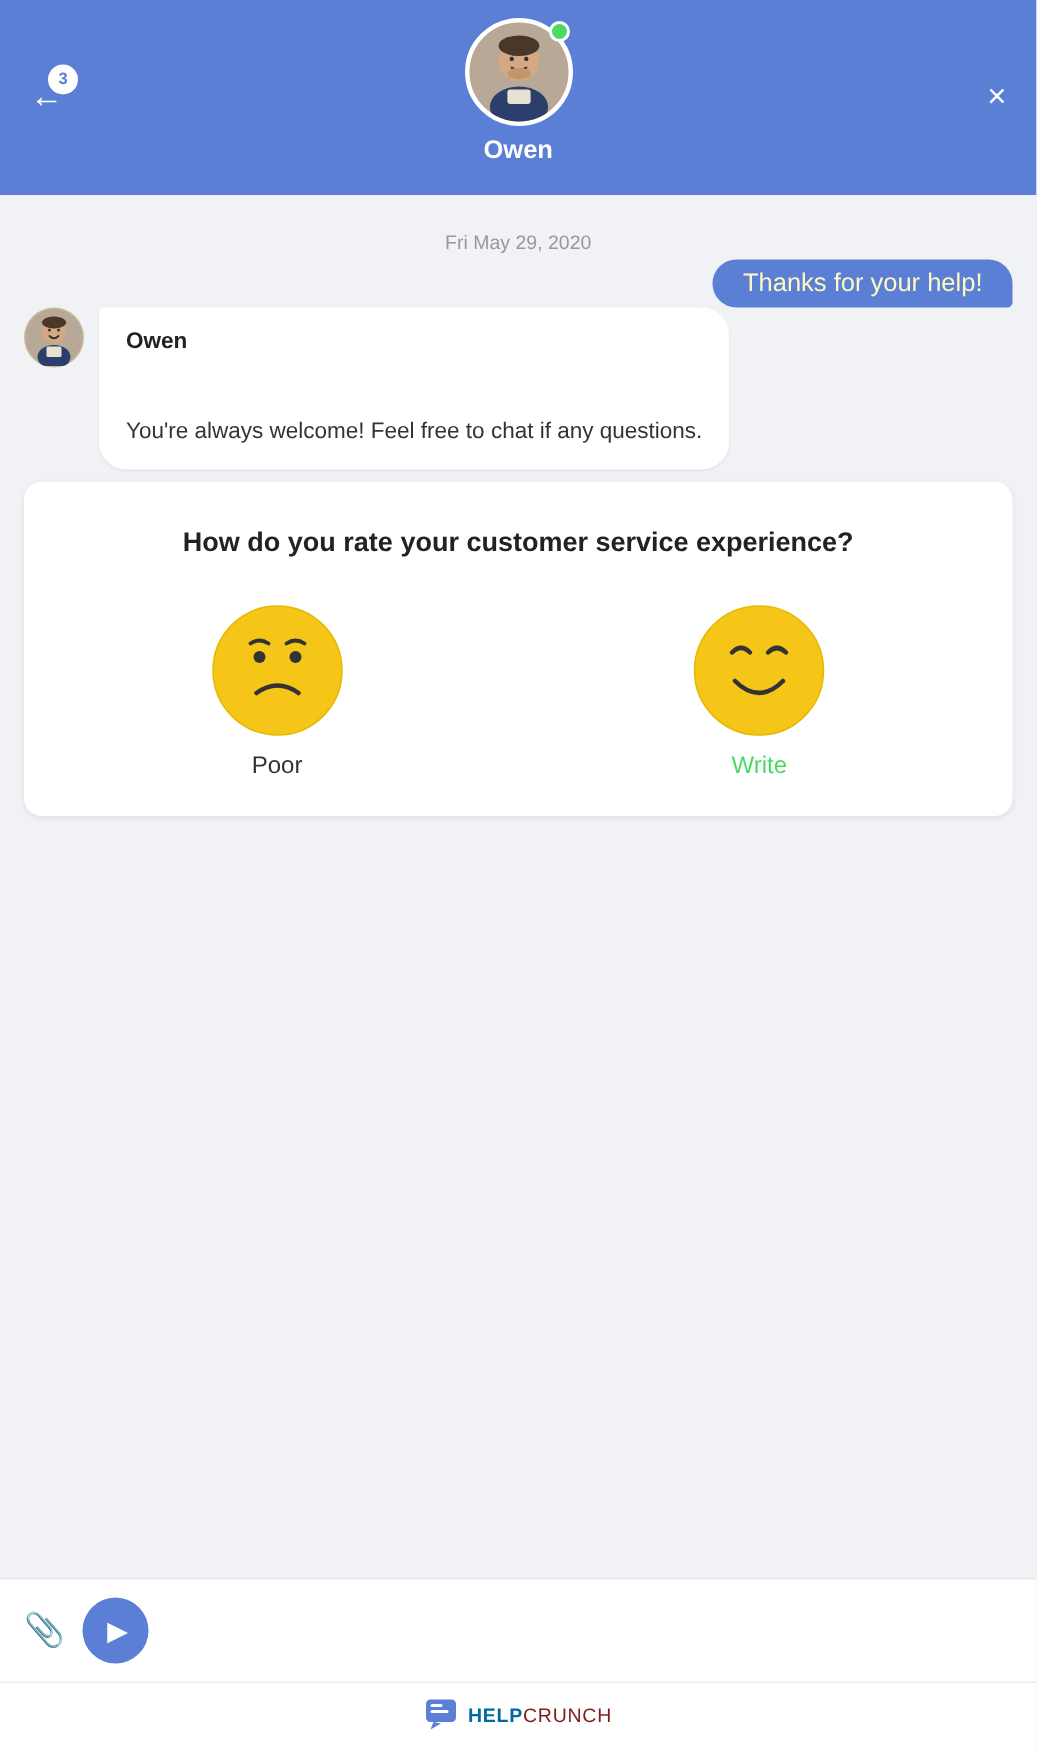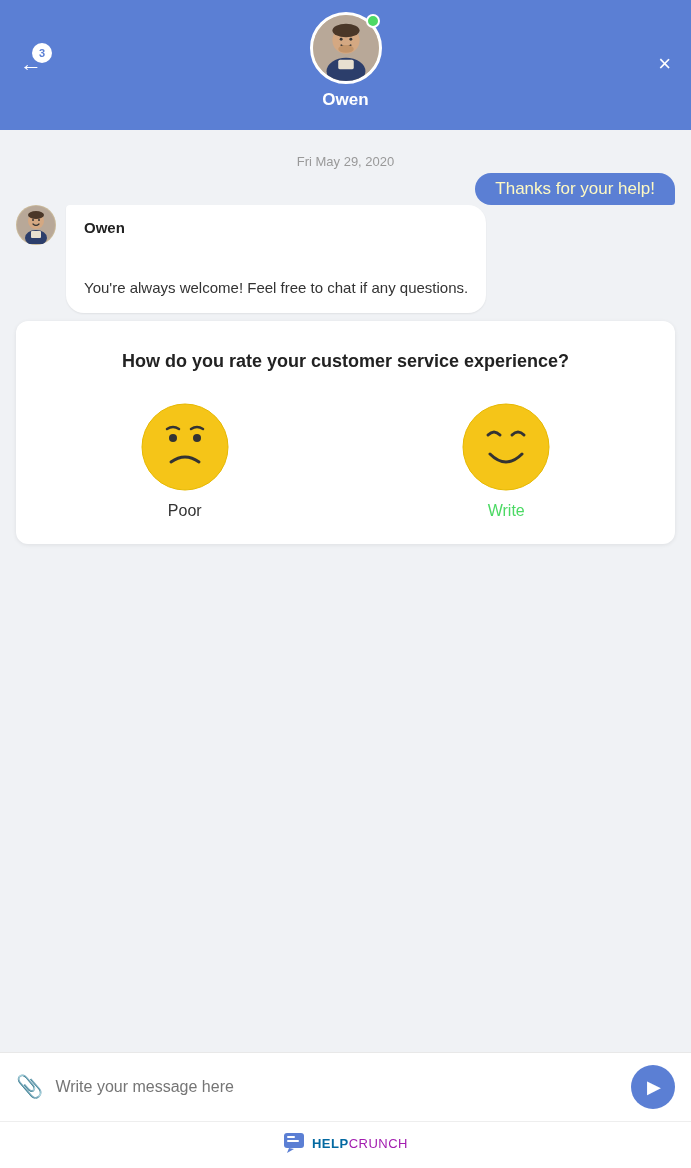--- a/index.html
+++ b/index.html
@@ -371,29 +371,28 @@
         <span class="rating-label selected">Write</span>
       </div>
 
     </div>
   </div>
 
 </div>
 
 <div class="input-bar">
   <span class="attach-icon">📎</span>
-  <input class="msg-input" type="text" placeholder="Write your message here" style="">
   <button class="send-btn">
     <span class="send-icon">▶</span>
   </button>
 </div>
 
 <div class="footer">
   <svg class="footer-logo-icon" viewBox="0 0 22 22" xmlns="http://www.w3.org/2000/svg">
     <rect x="1" y="1" width="20" height="15" rx="3" fill="#5b7fd4"></rect>
     <rect x="4" y="4" width="8" height="2" rx="1" fill="white"></rect>
     <rect x="4" y="8" width="12" height="2" rx="1" fill="white"></rect>
     <path d="M6 16 L4 21 L11 17" fill="#5b7fd4"></path>
   </svg>
   <span class="footer-text">
-    <span>HELP</span><span style="color:#a21caf; font-weight:400;">CRUNCH</span>
+    <span>HELP</span><span style="color:#7f1d1d; font-weight:400;">CRUNCH</span>
   </span>
 </div>
 
 </body></html>

